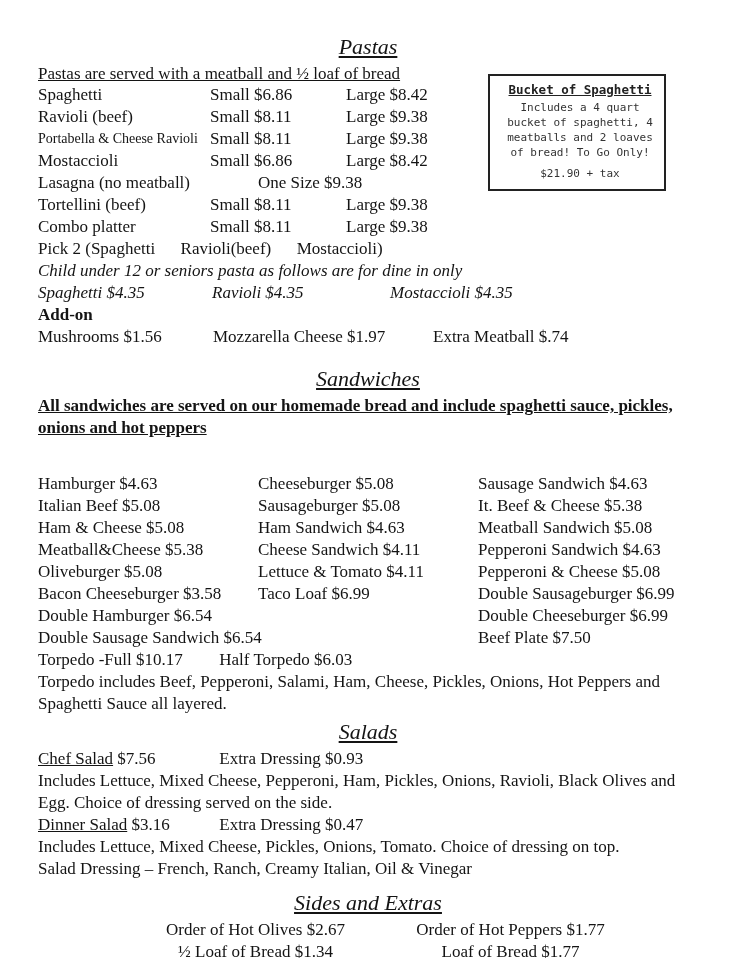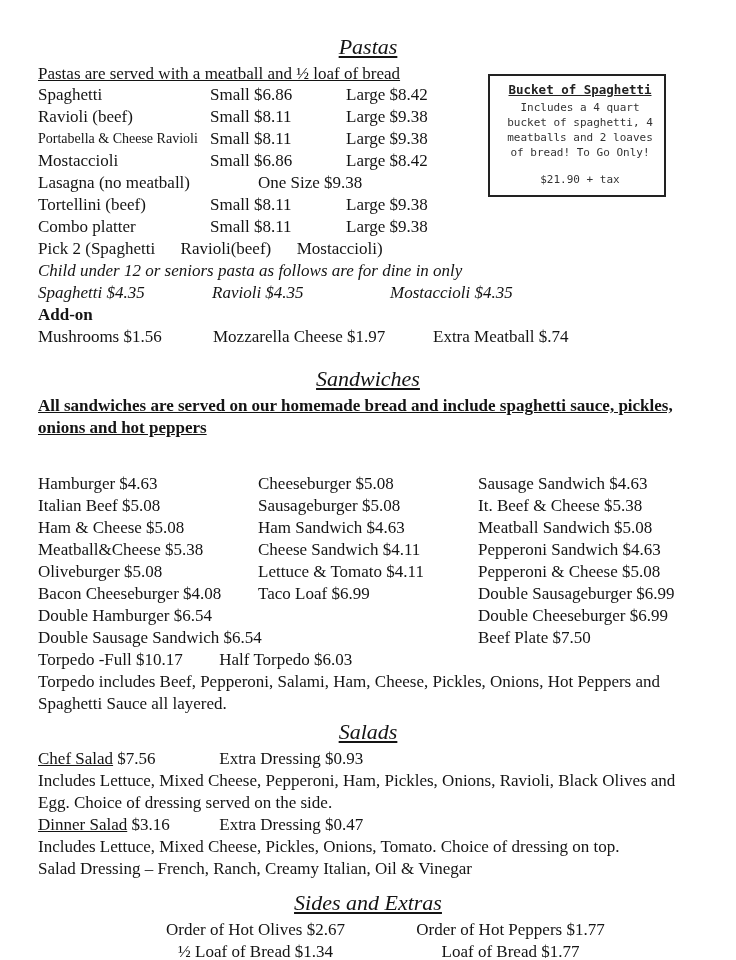--- a/index.html
+++ b/index.html
@@ -61,21 +61,21 @@
     text-align: center;
     color: #333;
   }
   .bucket-title {
     font-weight: bold;
     text-decoration: underline;
     font-size: 12.5px;
     margin-bottom: 3px;
     color: #222;
   }
-  .bucket-price { margin-top: 12px; }
+  .bucket-price { margin-top: 6px; }
 
   
   .sandwiches { margin-top: 18px; }
   .sand-subtitle { font-weight: bold; text-decoration: underline; line-height: 22px; }
   .sand-cols { display: flex; margin-top: 2px; }
   .sand-col { width: 220px; margin-top: 32px; }
   .sand-col:last-child { width: auto; }
   .sand-item { line-height: 22px; white-space: nowrap; }
   .torpedo-line { line-height: 22px; }
   .torpedo-line .first { display: inline-block; width: 177px; }
@@ -162,21 +162,21 @@
     <h1 class="section-title">Sandwiches</h1>
     <div class="sand-subtitle">All sandwiches are served on our homemade bread and include spaghetti sauce, pickles, onions and hot peppers</div>
 
     <div class="sand-cols">
       <div class="sand-col">
         <div class="sand-item">Hamburger $4.63</div>
         <div class="sand-item">Italian Beef $5.08</div>
         <div class="sand-item">Ham &amp; Cheese $5.08</div>
         <div class="sand-item">Meatball&amp;Cheese $5.38</div>
         <div class="sand-item">Oliveburger $5.08</div>
-        <div class="sand-item">Bacon Cheeseburger $4.08</div>
+        <div class="sand-item">Bacon Cheeseburger $3.58</div>
         <div class="sand-item">Double Hamburger $6.54</div>
         <div class="sand-item">Double Sausage Sandwich $6.54</div>
       </div>
       <div class="sand-col">
         <div class="sand-item">Cheeseburger $5.08</div>
         <div class="sand-item">Sausageburger $5.08</div>
         <div class="sand-item">Ham Sandwich $4.63</div>
         <div class="sand-item">Cheese Sandwich $4.11</div>
         <div class="sand-item">Lettuce &amp; Tomato $4.11</div>
         <div class="sand-item">Taco Loaf $6.99</div>

